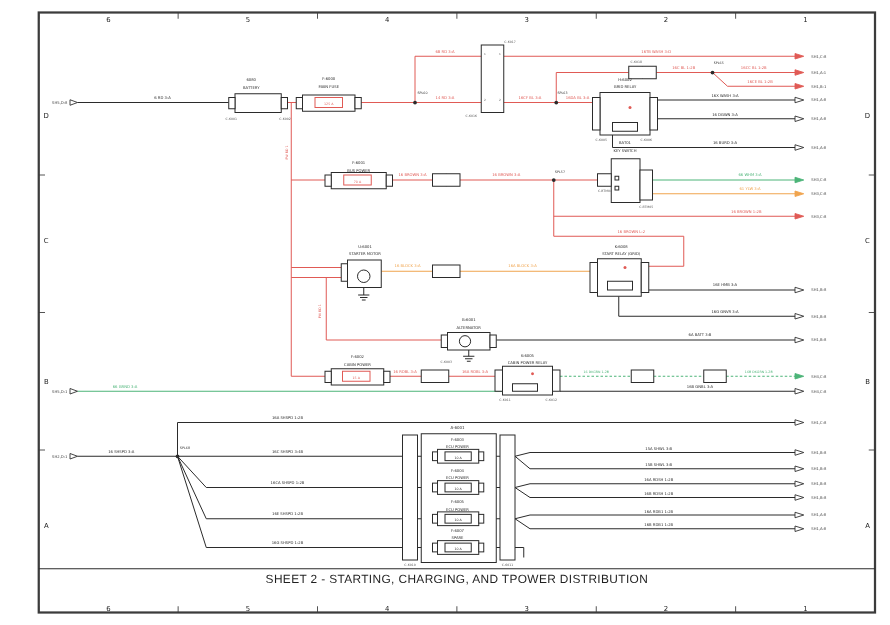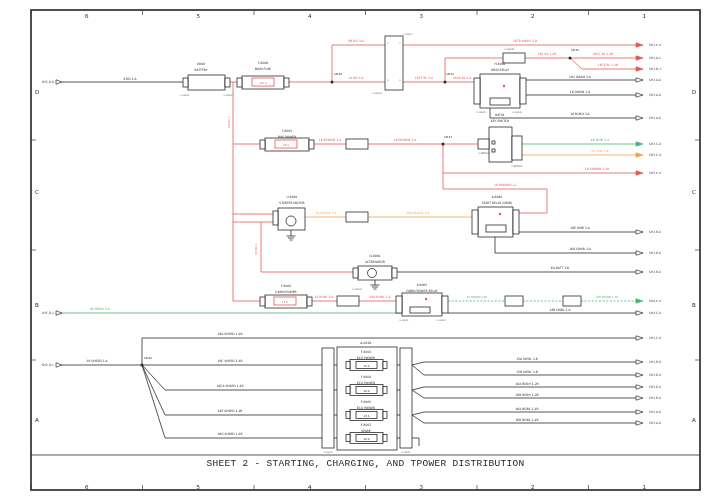--- a/index.html
+++ b/index.html
@@ -1,21 +1,21 @@
 <!DOCTYPE html>
 <html><head>
 <meta charset="utf-8">
 <style>
   html,body{margin:0;padding:0;background:#ffffff;}
   #page{position:relative;width:712px;height:500px;background:#ffffff;overflow:hidden;
         font-family:"DejaVu Sans", sans-serif;}
   #schematic{position:absolute;left:0;top:0;}
   #title-bar{position:absolute;left:31px;top:458px;width:669px;text-align:center;
              font-size:9.5px;color:#1f1f1f;letter-spacing:.3px;
-             font-family:Liberation Mono, monospace;}
+             font-family:Liberation Sans, sans-serif;}
 </style>
 </head>
 <body>
 
 <div id="page">
   <svg id="schematic" width="712" height="500" viewBox="0 0 712 500" xmlns="http://www.w3.org/2000/svg">
       <rect x="31" y="10" width="669" height="480" fill="none" stroke="#3c3c3c" stroke-width="1.8"></rect>
       <line x1="31" y1="10" x2="31" y2="15" stroke="#3c3c3c" stroke-width="0.7"></line>
       <line x1="31" y1="485" x2="31" y2="490" stroke="#3c3c3c" stroke-width="0.7"></line>
       <line x1="142.5" y1="10" x2="142.5" y2="15" stroke="#3c3c3c" stroke-width="0.7"></line>

